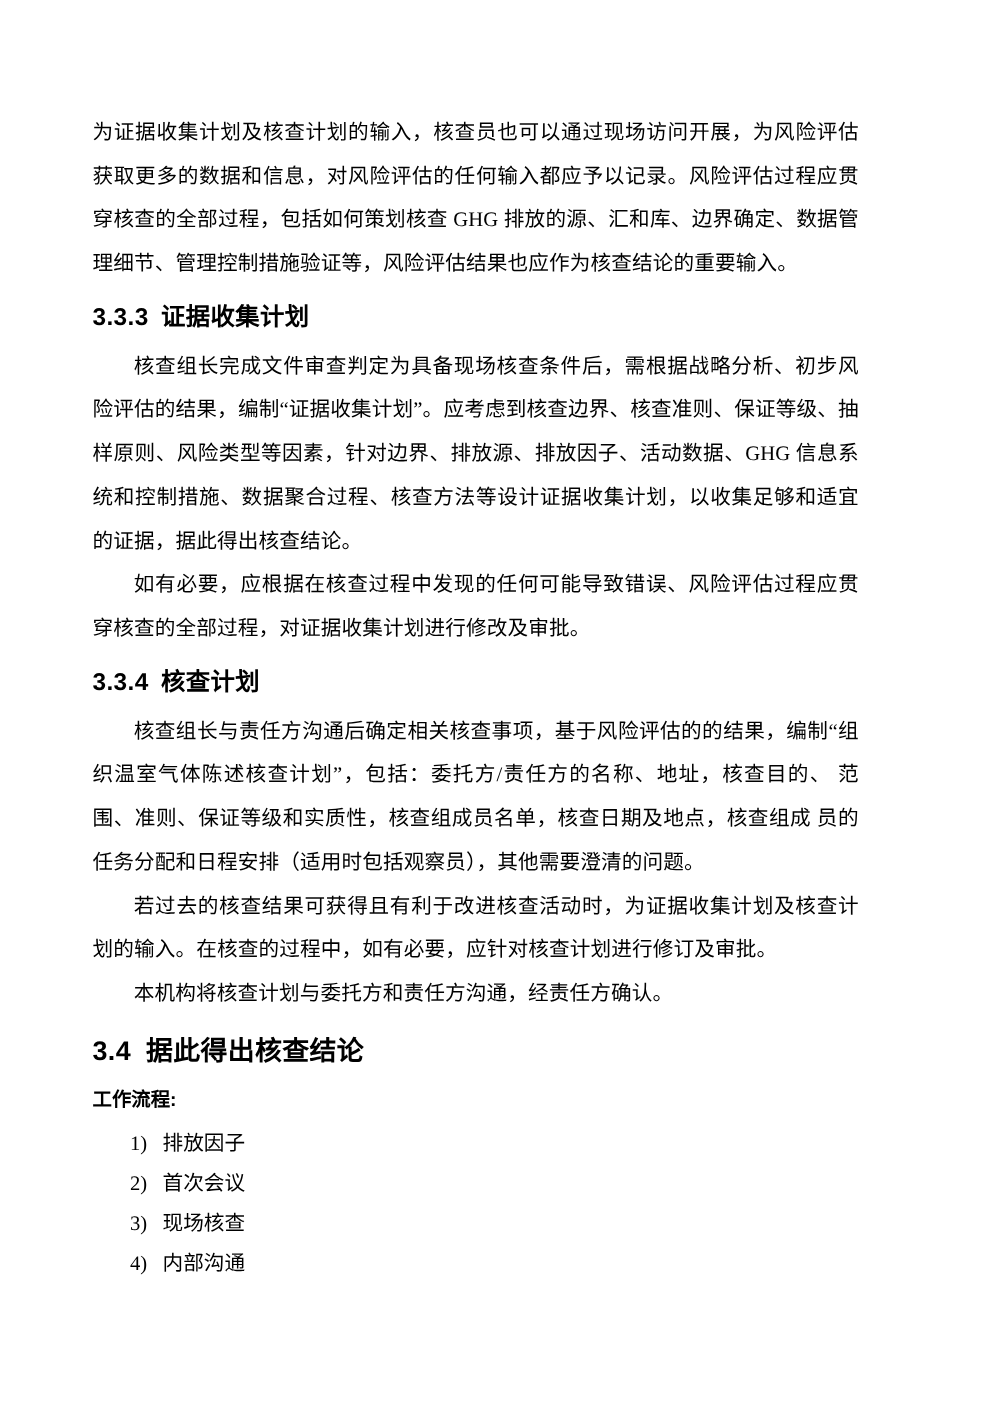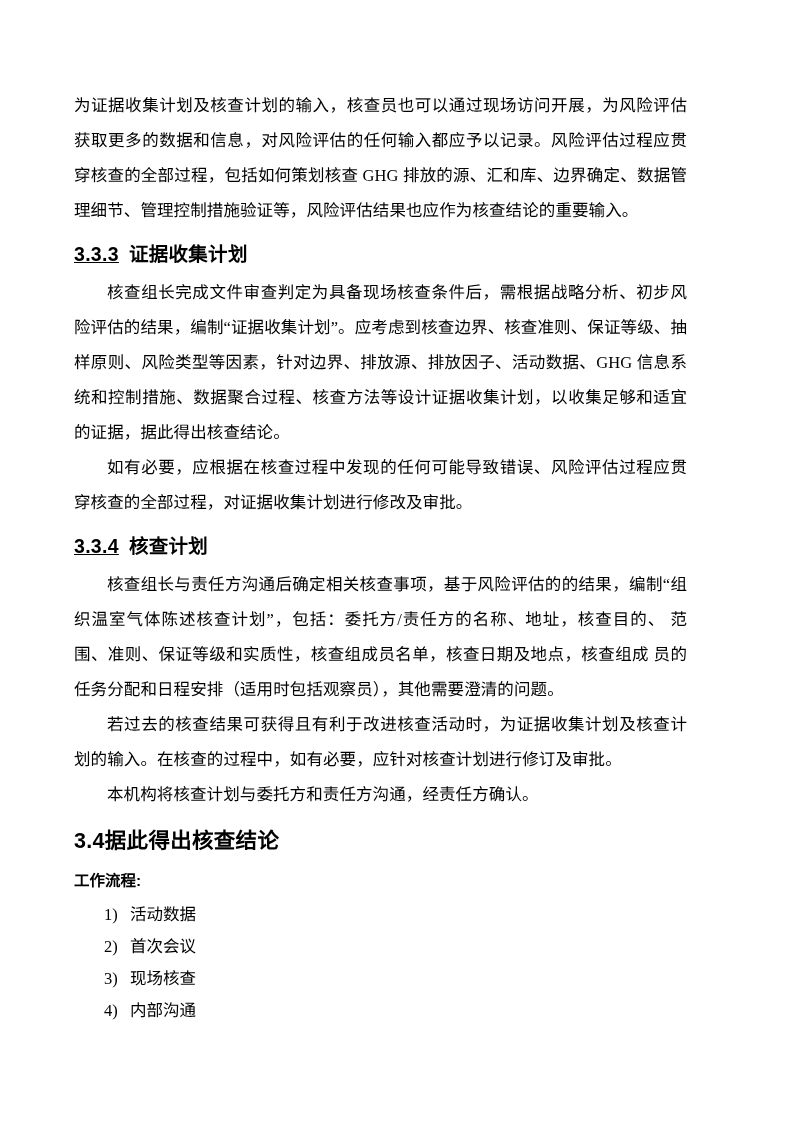--- a/index.html
+++ b/index.html
@@ -36,31 +36,31 @@
   .heading {
     font-family: "Liberation Sans", "DejaVu Sans", sans-serif;
     font-weight: bold;
     font-size: 19.5px;
     line-height: 34px;
     margin: 9px 0 4px 0;
     letter-spacing: 0.3px;
   }
   .heading .num {
     margin-right: 10px;
-    text-decoration: underline;
   }
   .heading-lg {
     font-family: "Liberation Sans", "DejaVu Sans", sans-serif;
     font-weight: bold;
     font-size: 21.5px;
     line-height: 36px;
     margin: 11px 0 5px 0;
     letter-spacing: 0.3px;
   }
   .heading-lg .num {
+    margin-right: 12px;
   }
   .subhead {
     font-family: "Liberation Sans", "DejaVu Sans", sans-serif;
     font-weight: bold;
     font-size: 15.5px;
     line-height: 32px;
     margin: 6px 0 2px 0;
   }
   .list {
     margin: 0;
@@ -105,21 +105,21 @@
 
   <h2 class="heading-lg">
     <span class="num">3.4</span><span>据此得出核查结论</span>
   </h2>
 
   <p class="subhead">工作流程:</p>
 
   <ol class="list">
     <li>
       <span class="marker">1)</span>
-      <span>活动数据</span>
+      <span>排放因子</span>
     </li>
     <li>
       <span class="marker">2)</span>
       <span>首次会议</span>
     </li>
     <li>
       <span class="marker">3)</span>
       <span>现场核查</span>
     </li>
     <li>

